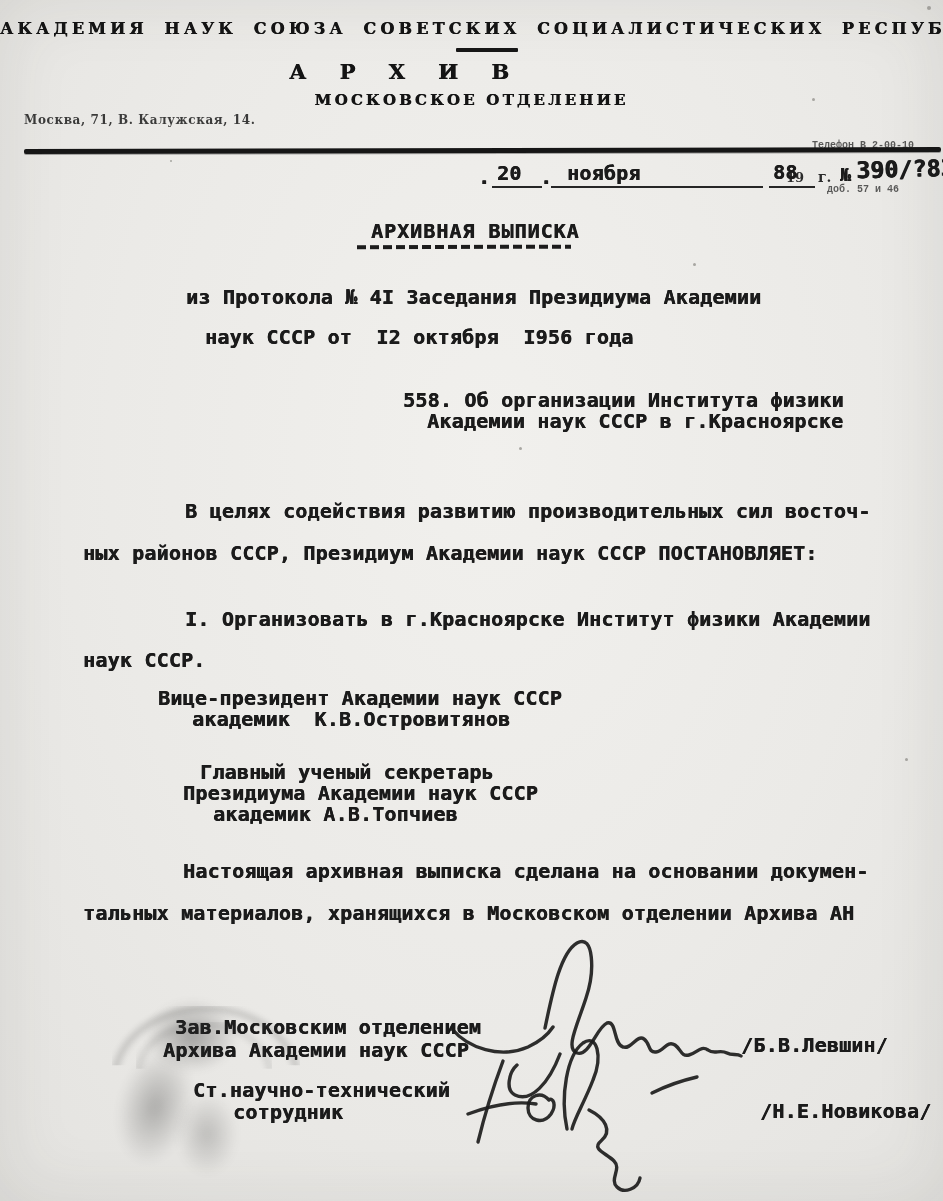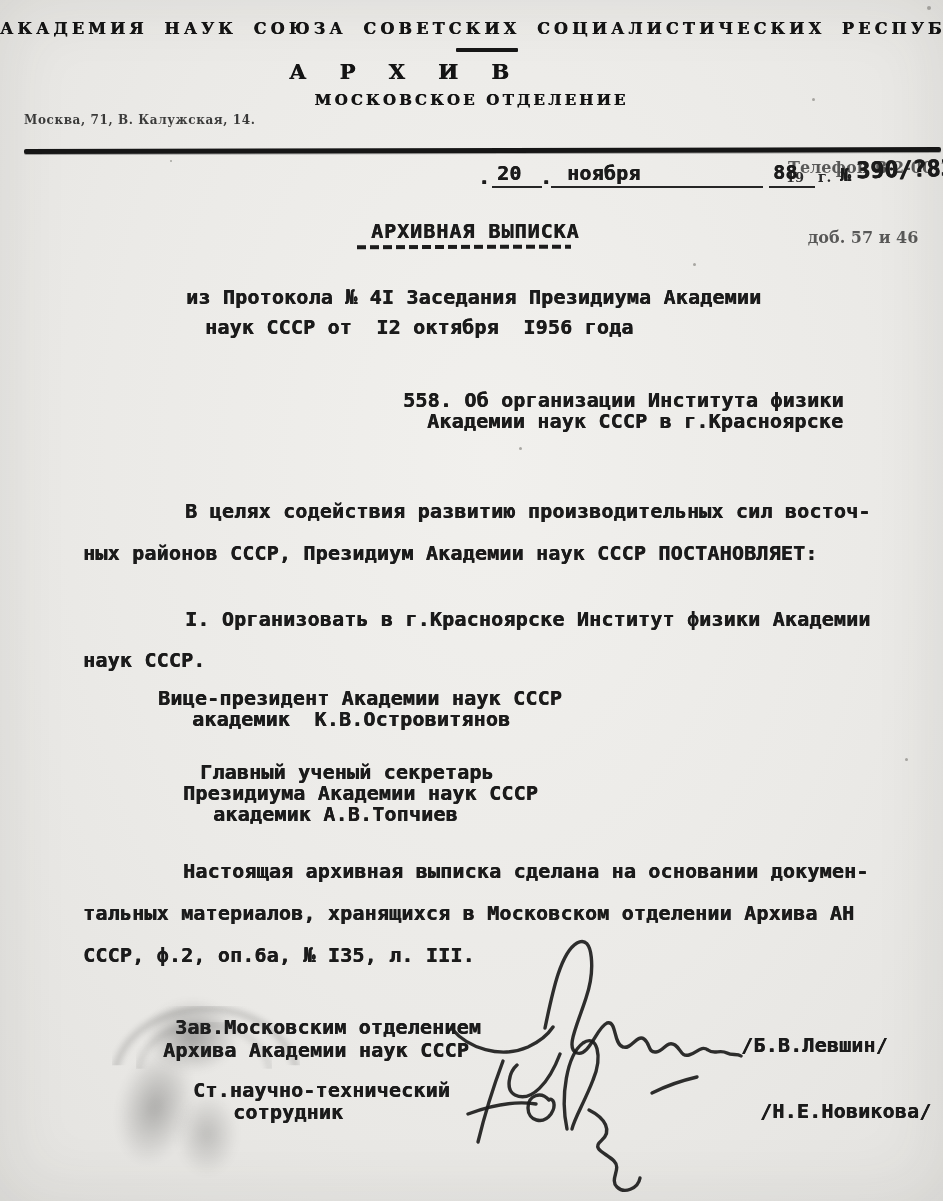--- a/index.html
+++ b/index.html
@@ -14,22 +14,22 @@
   
   .lh{font-family:"DejaVu Serif", serif;font-weight:bold;color:#141414;}
   .org{top:21px;left:0;width:943px;text-align:center;font-size:16px;letter-spacing:4.2px;word-spacing:7px;
        text-shadow:.5px 0 0 #141414;}
   .org-underline{top:48px;left:456px;width:62px;height:4px;background:#161616;border-radius:1px;}
   .arkhiv{top:61px;left:0;width:798px;text-align:center;font-size:21px;letter-spacing:13px;text-indent:13px;
           text-shadow:.6px 0 0 #141414;}
   .branch{top:93px;left:0;width:943px;text-align:center;font-size:15px;letter-spacing:3.2px;
           text-shadow:.5px 0 0 #141414;}
   .address{top:114px;left:24px;font-size:12px;letter-spacing:.6px;opacity:.82;filter:blur(.3px);}
-  .phone{top:110px;left:788px;width:150px;text-align:center;font-size:16px;line-height:1.45;
-         opacity:.68;filter:blur(.45px);}
+  .phone{top:110px;left:788px;width:150px;text-align:center;font-size:10px;line-height:1.45;
+         opacity:.68;filter:blur(.45px);font-family:Liberation Mono, monospace;}
   .rule{top:148px;left:24px;width:917px;height:5px;background:#161616;border-radius:2px;
         transform:rotate(-.12deg);box-shadow:0 1px 0 rgba(20,20,20,.35);}
   
   .tw{font-weight:bold;font-size:20px;letter-spacing:.2px;color:#1b1b1b;
       text-shadow:.45px 0 0 #1b1b1b, 0 0 .6px rgba(27,27,27,.55);}
   .pre{font-family:"DejaVu Serif", serif;font-weight:bold;color:#2b2b2b;}
   .uline{height:2px;background:#262626;}
   .docnum{font-size:23px;transform:rotate(-1.6deg);text-shadow:1px 0 0 #1b1b1b, .5px 0 .6px rgba(20,20,20,.7);}
   .title-dashes{top:245px;left:357px;width:214px;height:4px;
       background:repeating-linear-gradient(90deg,#1c1c1c 0 9px,transparent 9px 13px);transform:rotate(-.2deg);}
@@ -76,41 +76,40 @@
   <div class="abs tw" style="left:773px;top:162px;">88</div>
   <div class="abs uline" style="left:769px;top:186px;width:46px;"></div>
   <div class="abs pre" style="left:818px;top:170px;font-size:14px;">г.</div>
   <div class="abs tw" style="left:840px;top:166px;font-size:18px;">№</div>
   <div class="abs tw docnum" style="left:856px;top:158px;">390/?83</div>
 
   <div class="abs tw" style="left:371px;top:221px;letter-spacing:1px;">АРХИВНАЯ ВЫПИСКА</div>
   <div class="abs title-dashes"></div>
 
   <div class="abs tw" style="left:186px;top:287px;text-align:right;">из Протокола № 4I Заседания Президиума Академии</div>
-  <div class="abs tw" style="left:205px;top:317px;">наук СССР от  I2 октября  I956 года</div>
+  <div class="abs tw" style="left:205px;top:327px;">наук СССР от  I2 октября  I956 года</div>
 
   <div class="abs tw" style="left:403px;top:390px;">558. Об организации Института физики</div>
   <div class="abs tw" style="left:427px;top:411px;">Академии наук СССР в г.Красноярске</div>
 
   <div class="abs tw" style="left:185px;top:501px;">В целях содействия развитию производительных сил восточ-</div>
   <div class="abs tw" style="left:83px;top:543px;">ных районов СССР, Президиум Академии наук СССР ПОСТАНОВЛЯЕТ:</div>
 
   <div class="abs tw" style="left:185px;top:609px;">I. Организовать в г.Красноярске Институт физики Академии</div>
   <div class="abs tw" style="left:83px;top:650px;">наук СССР.</div>
 
   <div class="abs tw" style="left:158px;top:688px;">Вице-президент Академии наук СССР</div>
   <div class="abs tw" style="left:192px;top:709px;">академик  К.В.Островитянов</div>
 
   <div class="abs tw" style="left:200px;top:762px;">Главный ученый секретарь</div>
   <div class="abs tw" style="left:183px;top:783px;">Президиума Академии наук СССР</div>
   <div class="abs tw" style="left:213px;top:804px;">академик А.В.Топчиев</div>
 
   <div class="abs tw" style="left:183px;top:861px;">Настоящая архивная выписка сделана на основании докумен-</div>
   <div class="abs tw" style="left:83px;top:903px;">тальных материалов, хранящихся в Московском отделении Архива АН</div>
-  <div class="abs tw" style="left:83px;top:945px;">СССР, ф.2, оп.6а, № I35, л. III.</div>
 
   <div class="abs tw" style="left:175px;top:1017px;">Зав.Московским отделением</div>
   <div class="abs tw" style="left:163px;top:1040px;">Архива Академии наук СССР</div>
   <div class="abs tw" style="left:741px;top:1035px;">/Б.В.Левшин/</div>
 
   <div class="abs tw" style="left:193px;top:1080px;">Ст.научно-технический</div>
   <div class="abs tw" style="left:233px;top:1102px;">сотрудник</div>
   <div class="abs tw" style="left:748px;top:1101px;margin-left:12px;">/Н.Е.Новикова/</div>
 
   <div class="smudge arc1"></div>

